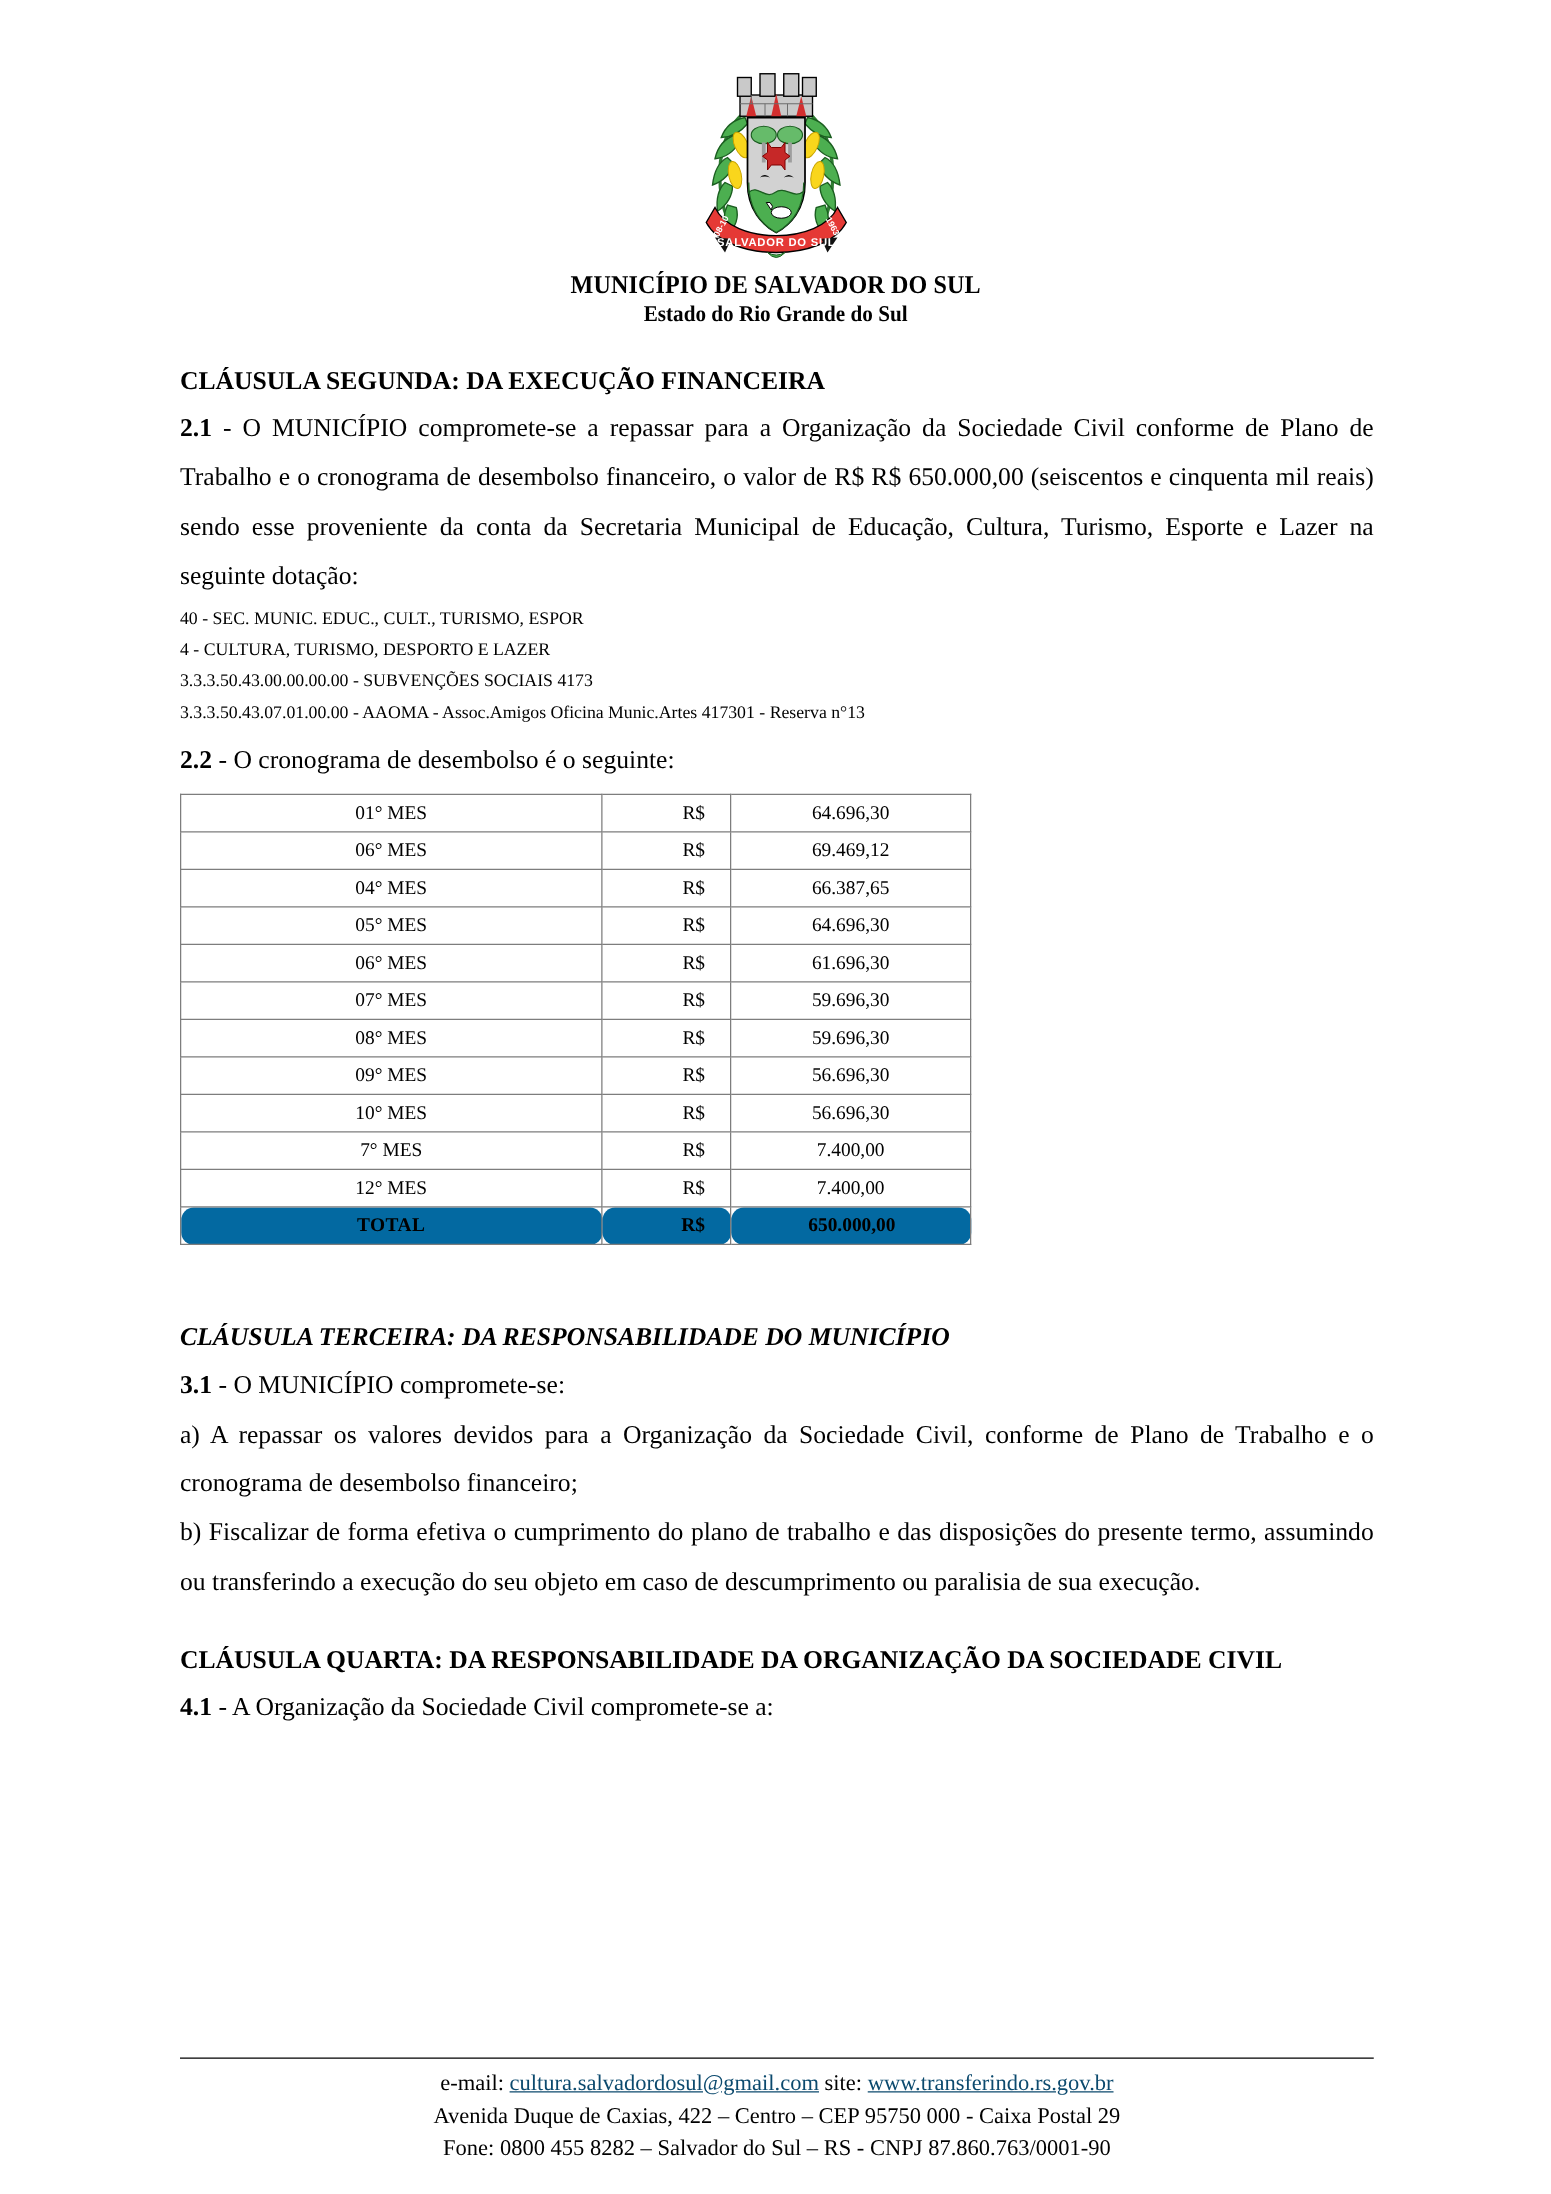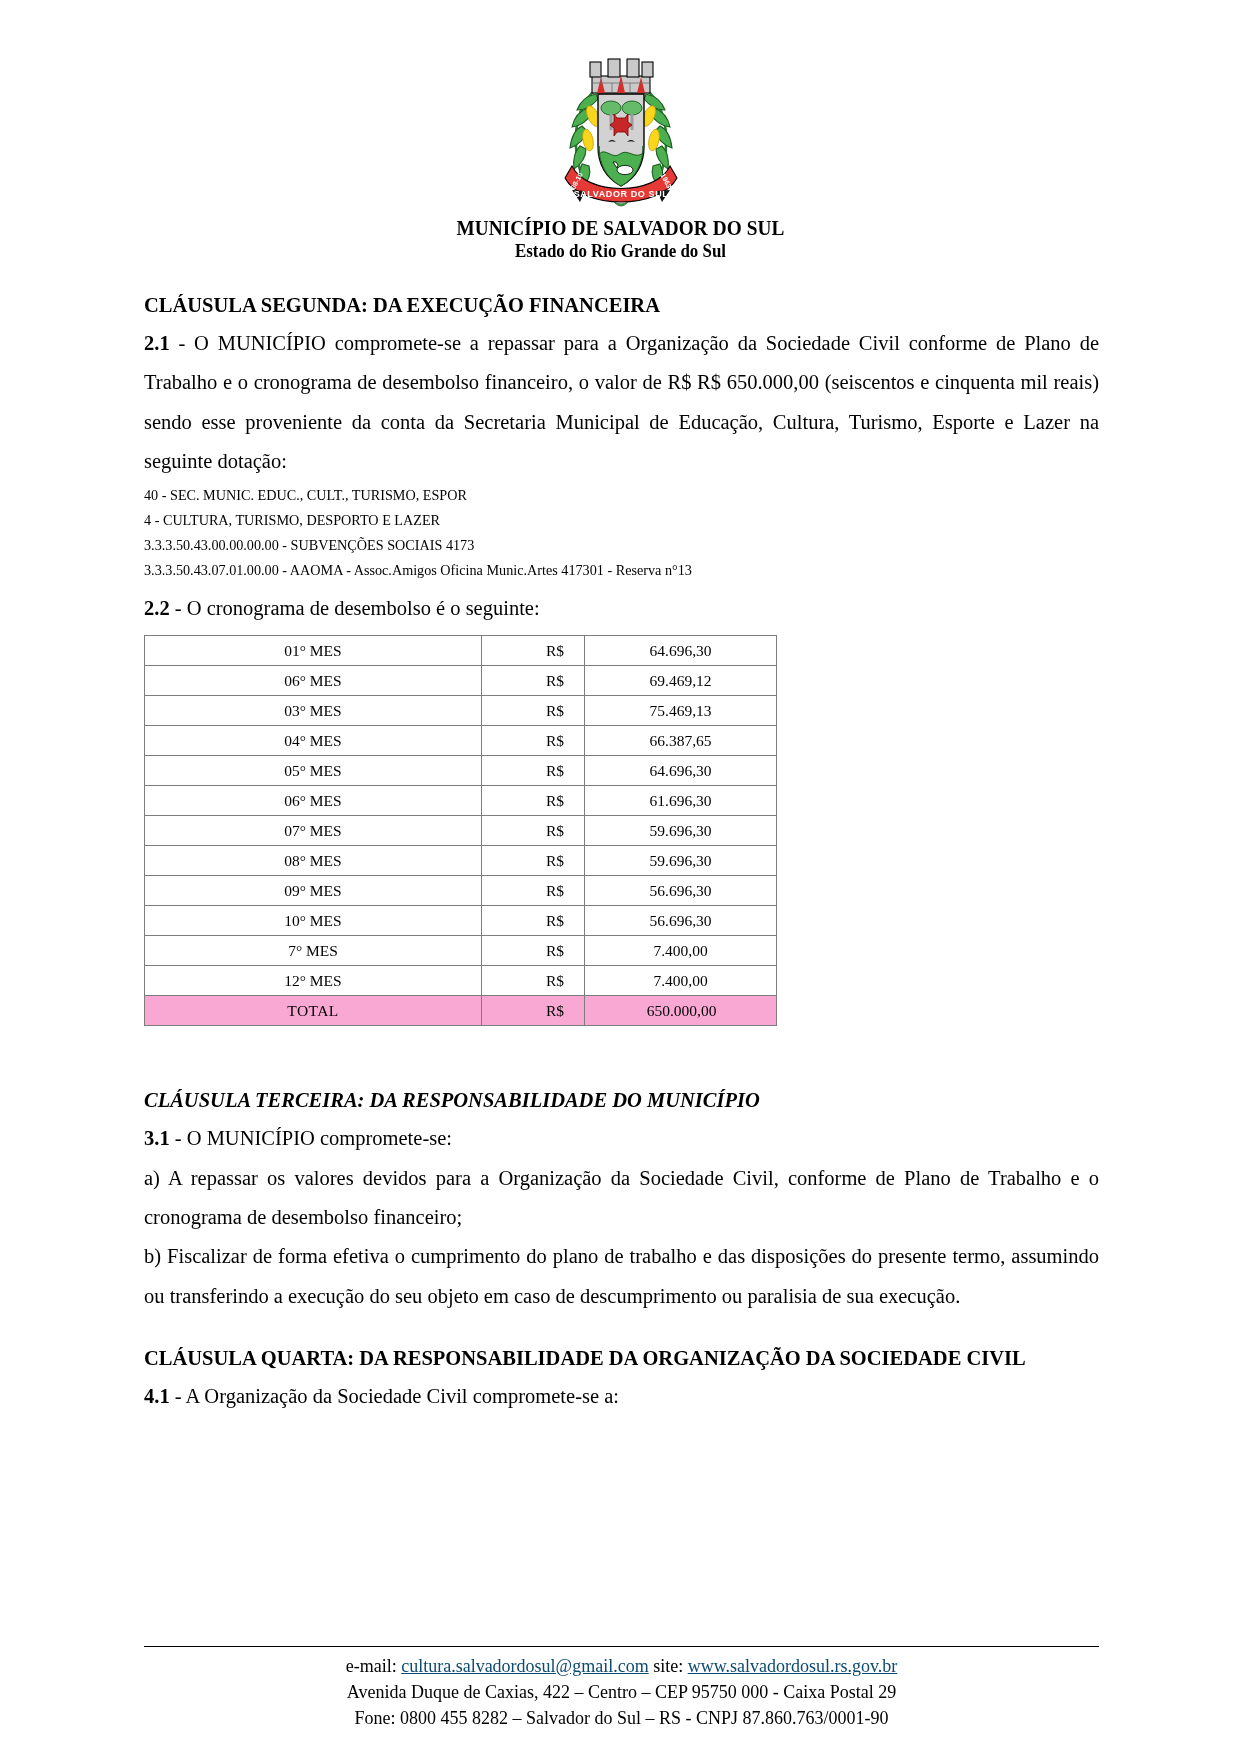--- a/index.html
+++ b/index.html
@@ -114,22 +114,23 @@
     width: 62px;
     text-align: right;
     padding-right: 2px;
   }
   td.val {
     width: 151px;
     text-align: center;
     padding-right: 42px;
   }
   tr.total td {
-    background: #f9a8d4;
-    font-weight: normal;
+    background: #0369a1;
+    font-weight: bold;
+    border-radius: 10px;
   }
   tr.total td.mes { letter-spacing: 0.4px; }
   tr.total td.val { padding-right: 18px; }
 
   .gap-after-table { height: 38px; }
 
   
   .footer {
     position: absolute;
     left: 144px;
@@ -269,25 +270,20 @@
           <td class="mes">01° MES</td>
           <td class="cur">R$</td>
           <td class="val">64.696,30</td>
         </tr>
         <tr>
           <td class="mes">06° MES</td>
           <td class="cur">R$</td>
           <td class="val">69.469,12</td>
         </tr>
         <tr>
-          <td class="mes">03° MES</td>
-          <td class="cur">R$</td>
-          <td class="val">75.469,13</td>
-        </tr>
-        <tr>
           <td class="mes">04° MES</td>
           <td class="cur">R$</td>
           <td class="val">66.387,65</td>
         </tr>
         <tr>
           <td class="mes">05° MES</td>
           <td class="cur">R$</td>
           <td class="val">64.696,30</td>
         </tr>
         <tr>
@@ -343,18 +339,18 @@
 
     <p class="body">b) Fiscalizar de forma efetiva o cumprimento do plano de trabalho e das disposições do presente termo, assumindo ou transferindo a execução do seu objeto em caso de descumprimento ou paralisia de sua execução.</p>
 
     <div class="clause-heading">CLÁUSULA QUARTA: DA RESPONSABILIDADE DA ORGANIZAÇÃO DA SOCIEDADE CIVIL</div>
 
     <p class="body left"><span class="num">4.1</span><span> - A Organização da Sociedade Civil compromete-se a:</span></p>
   </div>
 
   <div class="footer">
     <hr class="footer-rule">
-    <div class="footer-line"><span>e-mail: </span><a class="footer-link" href="#">cultura.salvadordosul@gmail.com</a><span>  site: </span><a class="footer-link" href="#">www.salvadordosul.rs.gov.br</a></div>
+    <div class="footer-line"><span>e-mail: </span><a class="footer-link" href="#">cultura.salvadordosul@gmail.com</a><span>  site: </span><a class="footer-link" href="#">www.transferindo.rs.gov.br</a></div>
     <div class="footer-line">Avenida Duque de Caxias, 422 – Centro – CEP 95750 000 - Caixa Postal 29</div>
     <div class="footer-line">Fone: 0800 455 8282 – Salvador do Sul – RS - CNPJ 87.860.763/0001-90</div>
   </div>
 
 </div>
 
 </body></html>

